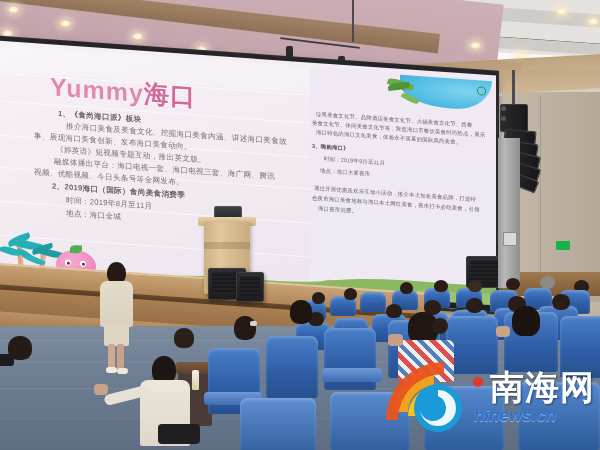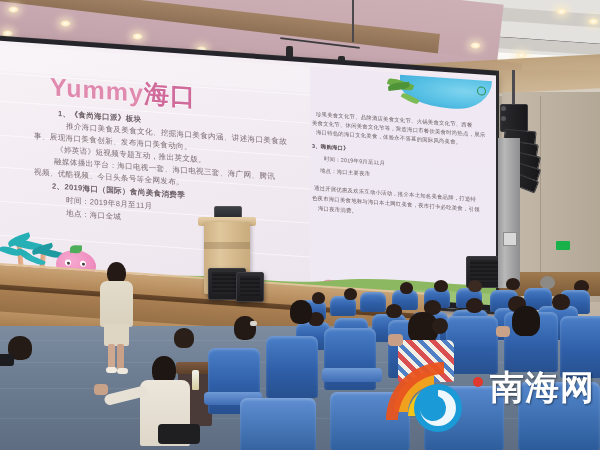--- a/index.html
+++ b/index.html
@@ -454,15 +454,16 @@
         <path d="M2,52 A40,40 0 0,1 42,12 L42,26 A26,26 0 0,0 16,52 Z" fill="#f0a21e"></path>
         <path d="M6,60 A46,46 0 0,1 52,14 L52,2 A58,58 0 0,0 -6,60 Z" fill="#e8541f" opacity=".95"></path>
         <path d="M16,56 A30,30 0 0,1 46,26 L46,40 A16,16 0 0,0 30,56 Z" fill="#f5c518"></path>
         <circle cx="46" cy="48" r="24" fill="#1a9ad6"></circle>
         <path d="M46,30 A18,18 0 1,1 28,48 A13,13 0 1,0 46,36 Z" fill="#ffffff" opacity=".92"></path>
         <circle cx="46" cy="48" r="6" fill="#1a9ad6"></circle>
         <circle cx="86" cy="22" r="5" fill="#e03a2f"></circle>
       </g>
     </svg>
     <div id="wm-text">南海网</div>
+    <div id="wm-sub">hinews.cn</div>
   </div>
 
 </div>
 
 </body></html>

